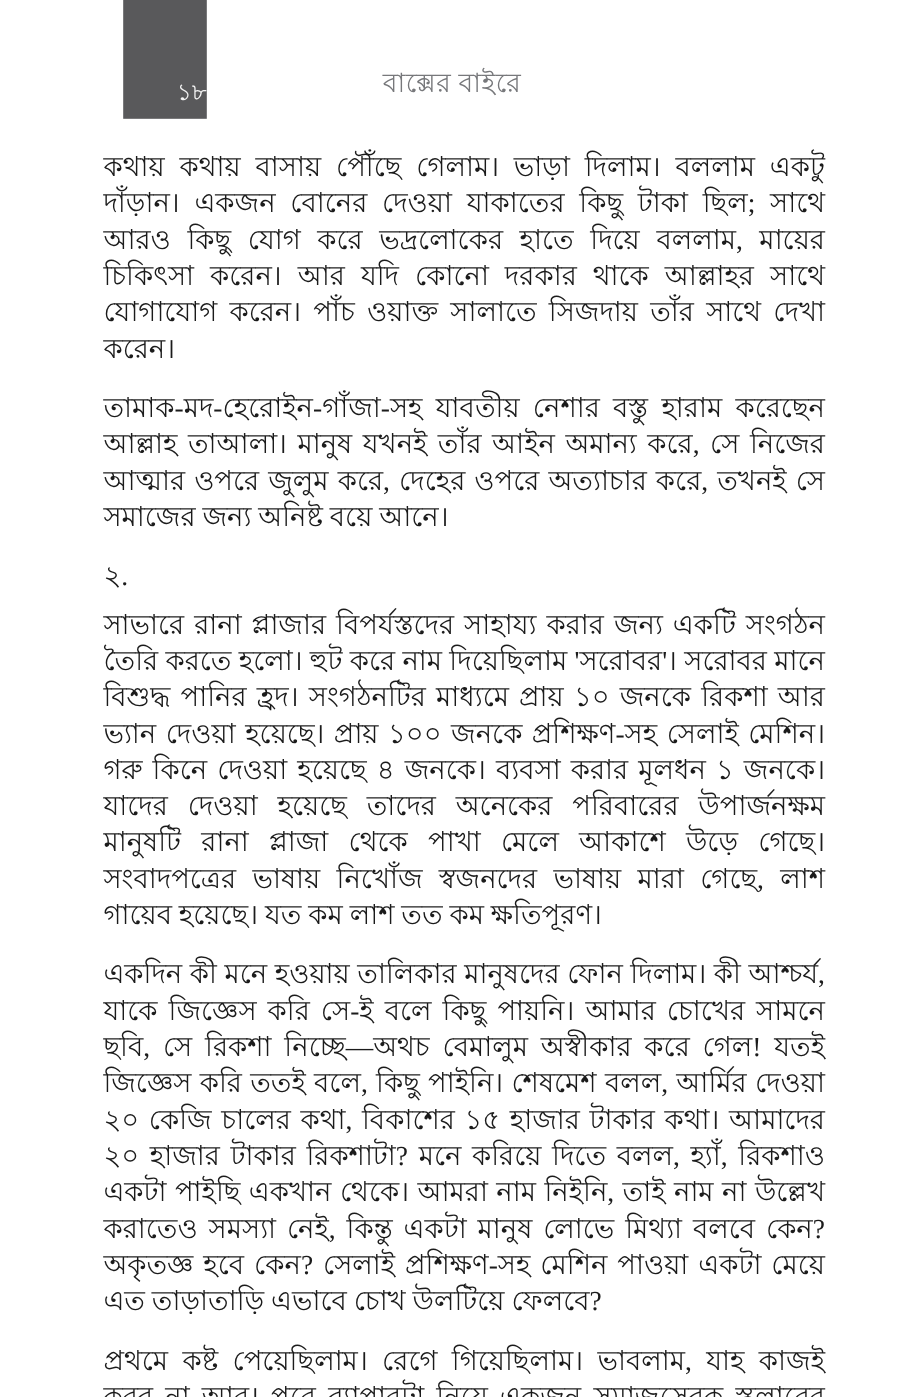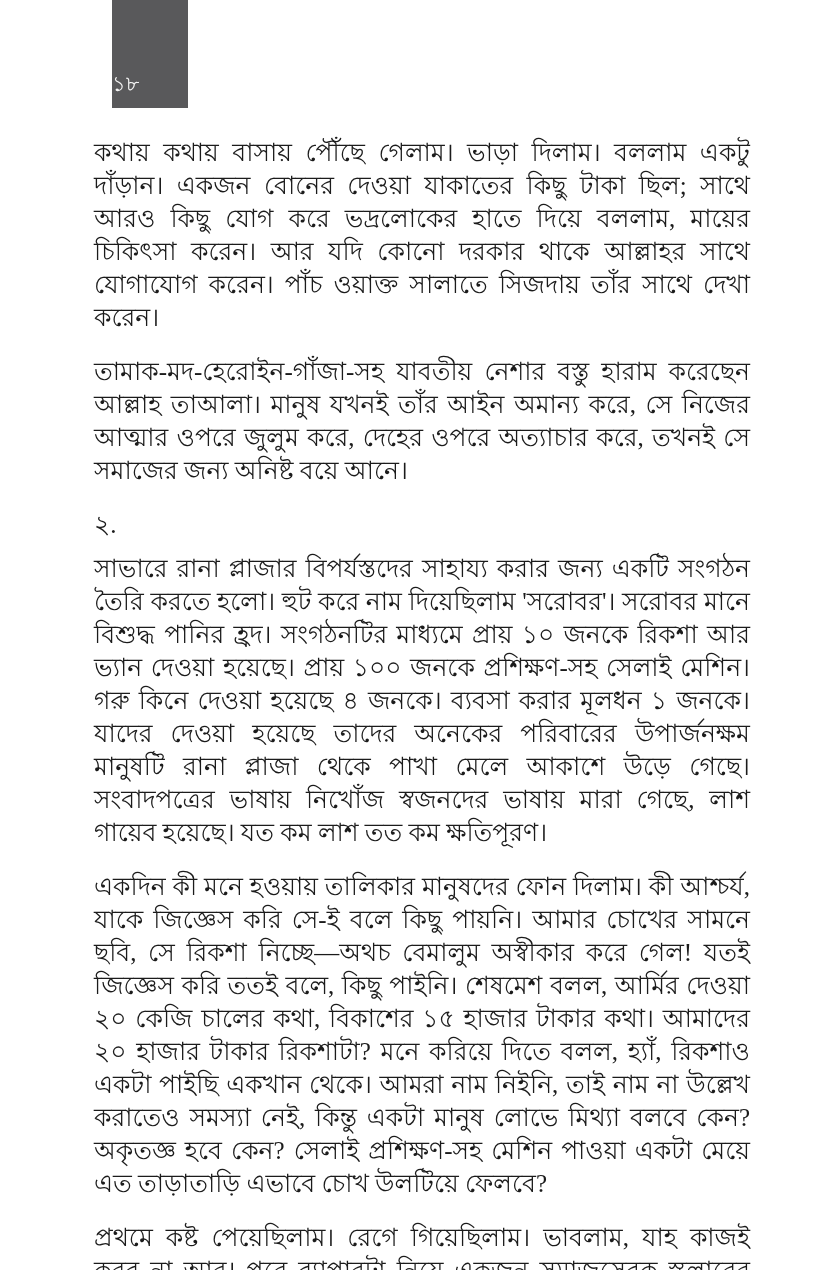--- a/index.html
+++ b/index.html
@@ -17,21 +17,21 @@
   }
   .corner-block {
     position: absolute;
     left: 112px;
     top: 0;
     width: 76px;
     height: 108px;
     background: #59595b;
     display: flex;
     align-items: flex-end;
-    justify-content: flex-start;
+    justify-content: flex-end;
   }
   .page-number {
     color: #f4f4f4;
     font-size: 21px;
     line-height: 1;
     padding-bottom: 13px;
   }
   .running-header {
     position: absolute;
     top: 57px;
@@ -62,20 +62,21 @@
 </style>
 </head>
 <body>
 
 <div class="page">
 
   <div class="corner-block">
     <span class="page-number">১৮</span>
   </div>
 
+  <div class="running-header">বাক্সের বাইরে</div>
 
   <div class="body-text">
     <p>কথায় কথায় বাসায় পৌঁছে গেলাম। ভাড়া দিলাম। বললাম একটু দাঁড়ান। একজন বোনের দেওয়া যাকাতের কিছু টাকা ছিল; সাথে আরও কিছু যোগ করে ভদ্রলোকের হাতে দিয়ে বললাম, মায়ের চিকিৎসা করেন। আর যদি কোনো দরকার থাকে আল্লাহর সাথে যোগাযোগ করেন। পাঁচ ওয়াক্ত সালাতে সিজদায় তাঁর সাথে দেখা করেন।</p>
 
     <p>তামাক-মদ-হেরোইন-গাঁজা-সহ যাবতীয় নেশার বস্তু হারাম করেছেন আল্লাহ তাআলা। মানুষ যখনই তাঁর আইন অমান্য করে, সে নিজের আত্মার ওপরে জুলুম করে, দেহের ওপরে অত্যাচার করে, তখনই সে সমাজের জন্য অনিষ্ট বয়ে আনে।</p>
 
     <div class="section-marker">২.</div>
 
     <p>সাভারে রানা প্লাজার বিপর্যস্তদের সাহায্য করার জন্য একটি সংগঠন তৈরি করতে হলো। হুট করে নাম দিয়েছিলাম 'সরোবর'। সরোবর মানে বিশুদ্ধ পানির হ্রদ। সংগঠনটির মাধ্যমে প্রায় ১০ জনকে রিকশা আর ভ্যান দেওয়া হয়েছে। প্রায় ১০০ জনকে প্রশিক্ষণ-সহ সেলাই মেশিন। গরু কিনে দেওয়া হয়েছে ৪ জনকে। ব্যবসা করার মূলধন ১ জনকে। যাদের দেওয়া হয়েছে তাদের অনেকের পরিবারের উপার্জনক্ষম মানুষটি রানা প্লাজা থেকে পাখা মেলে আকাশে উড়ে গেছে। সংবাদপত্রের ভাষায় নিখোঁজ স্বজনদের ভাষায় মারা গেছে, লাশ গায়েব হয়েছে। যত কম লাশ তত কম ক্ষতিপূরণ।</p>
 

